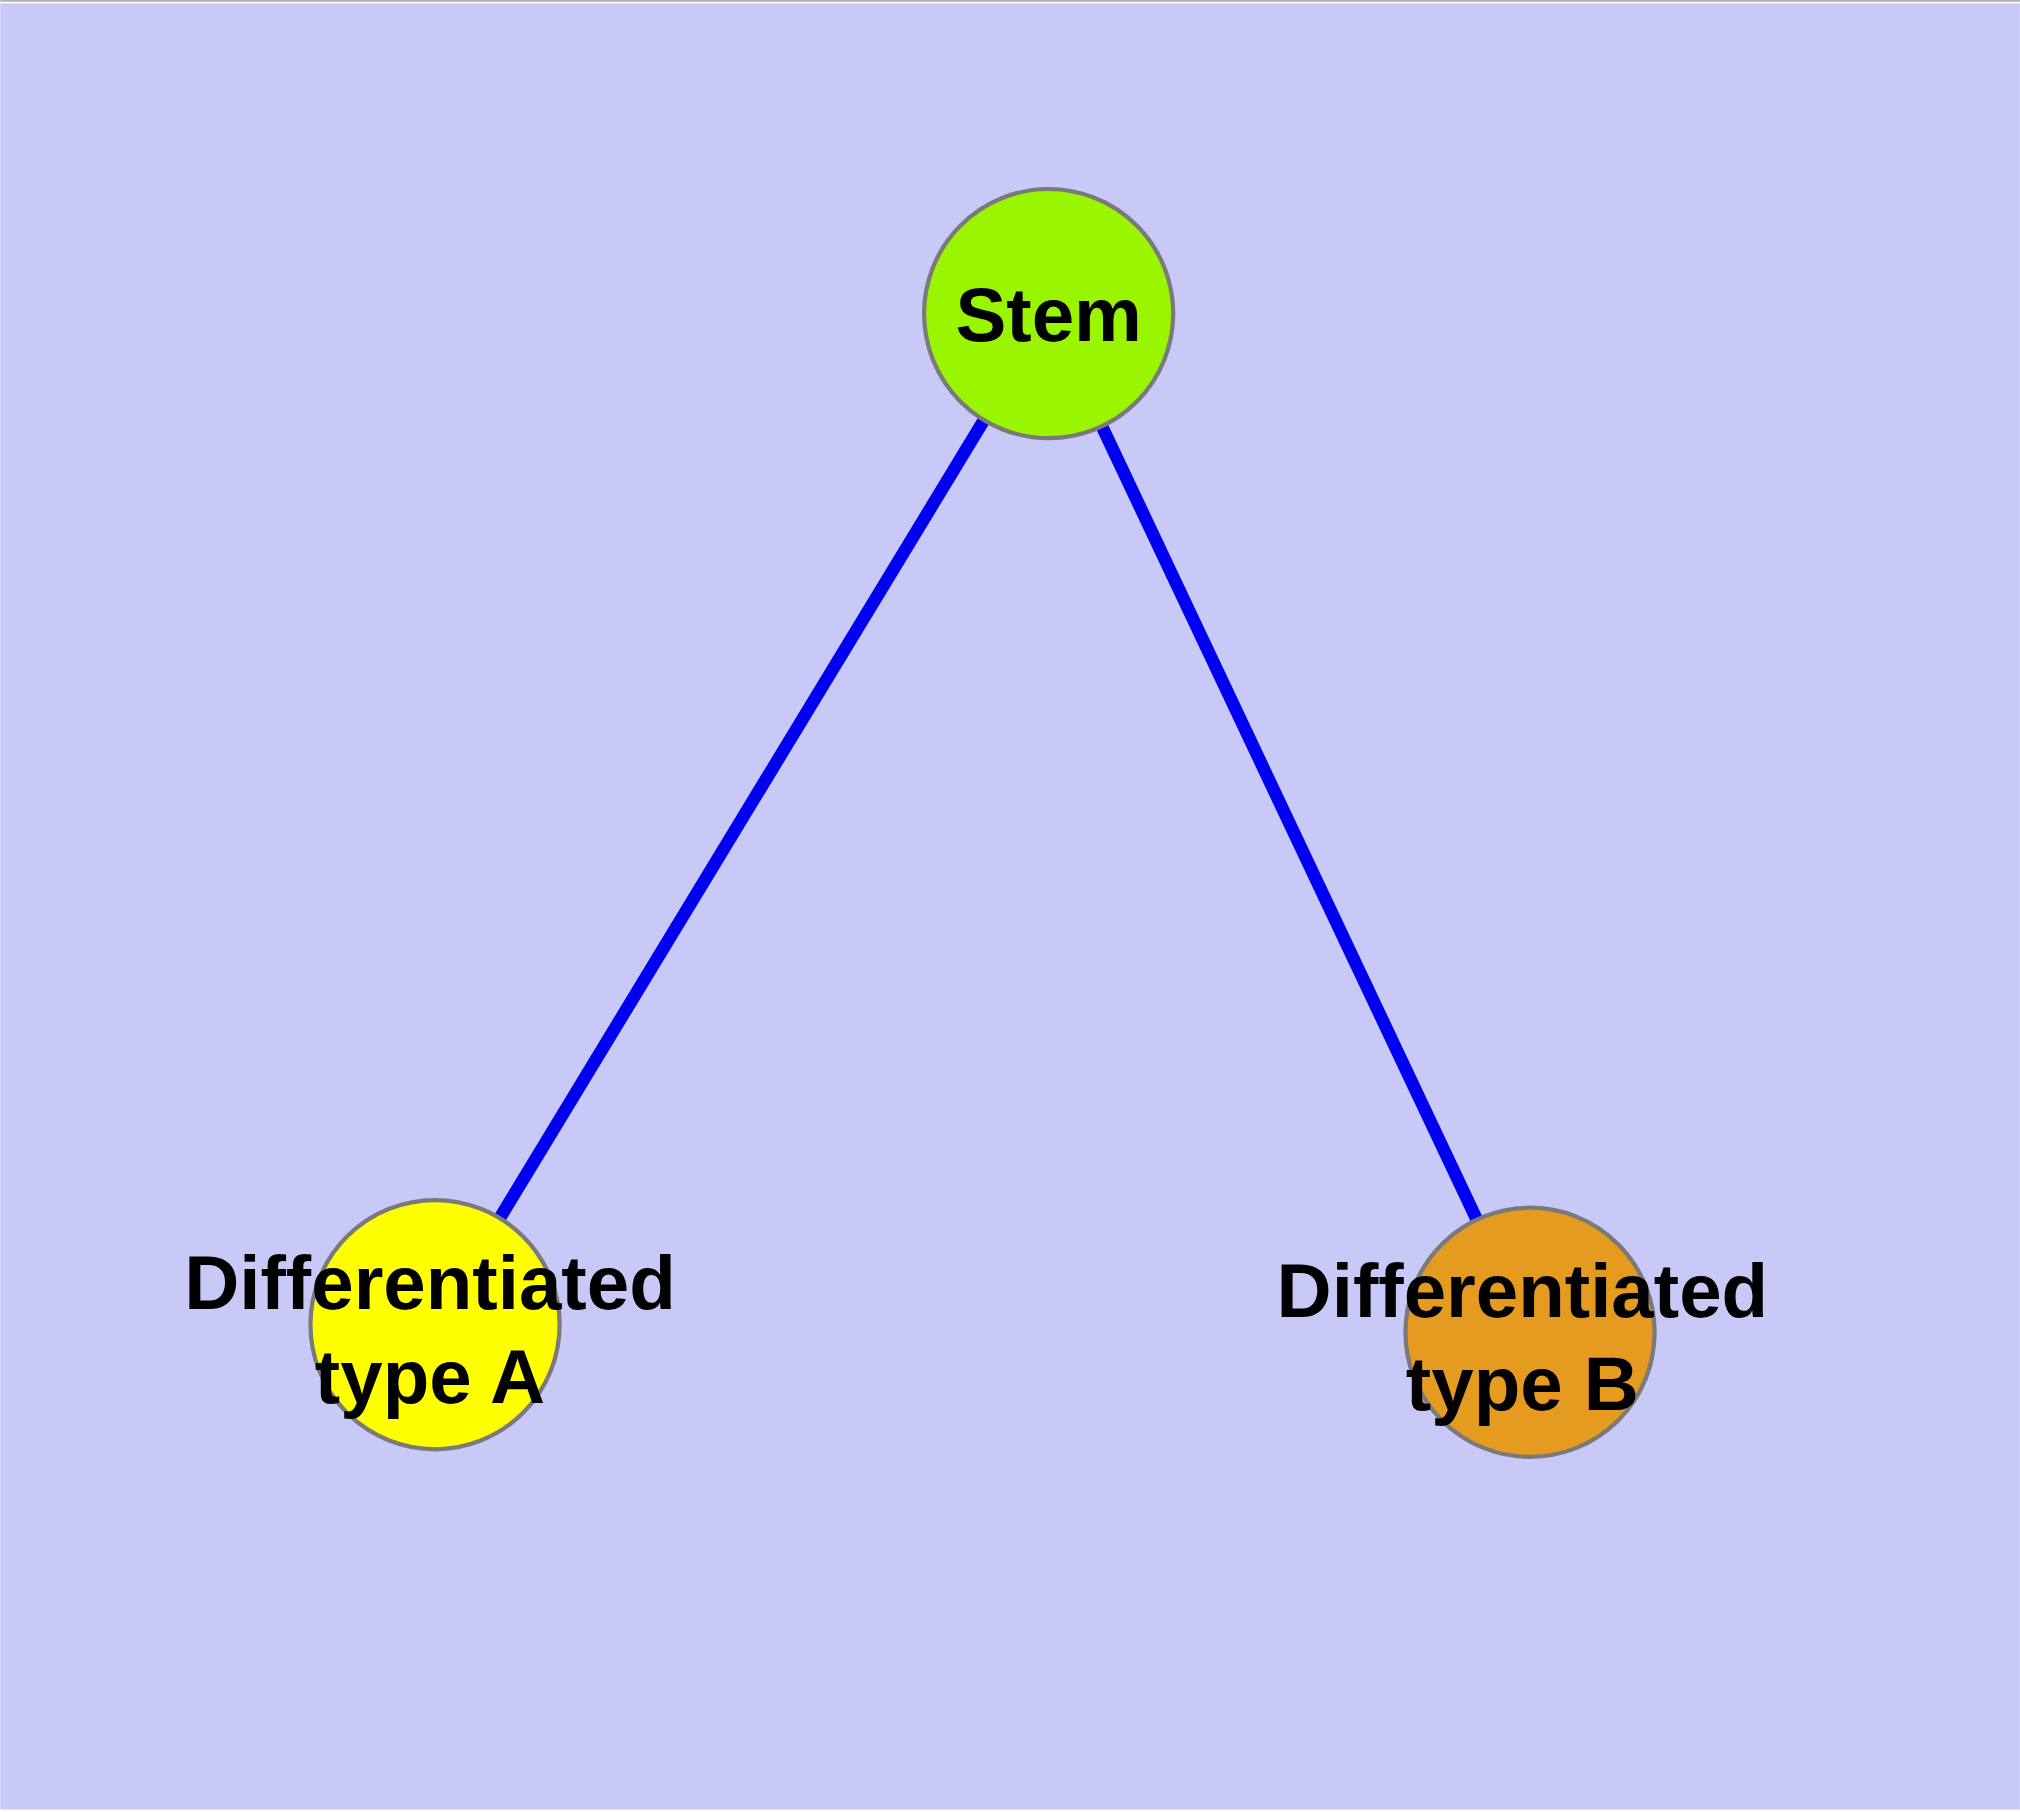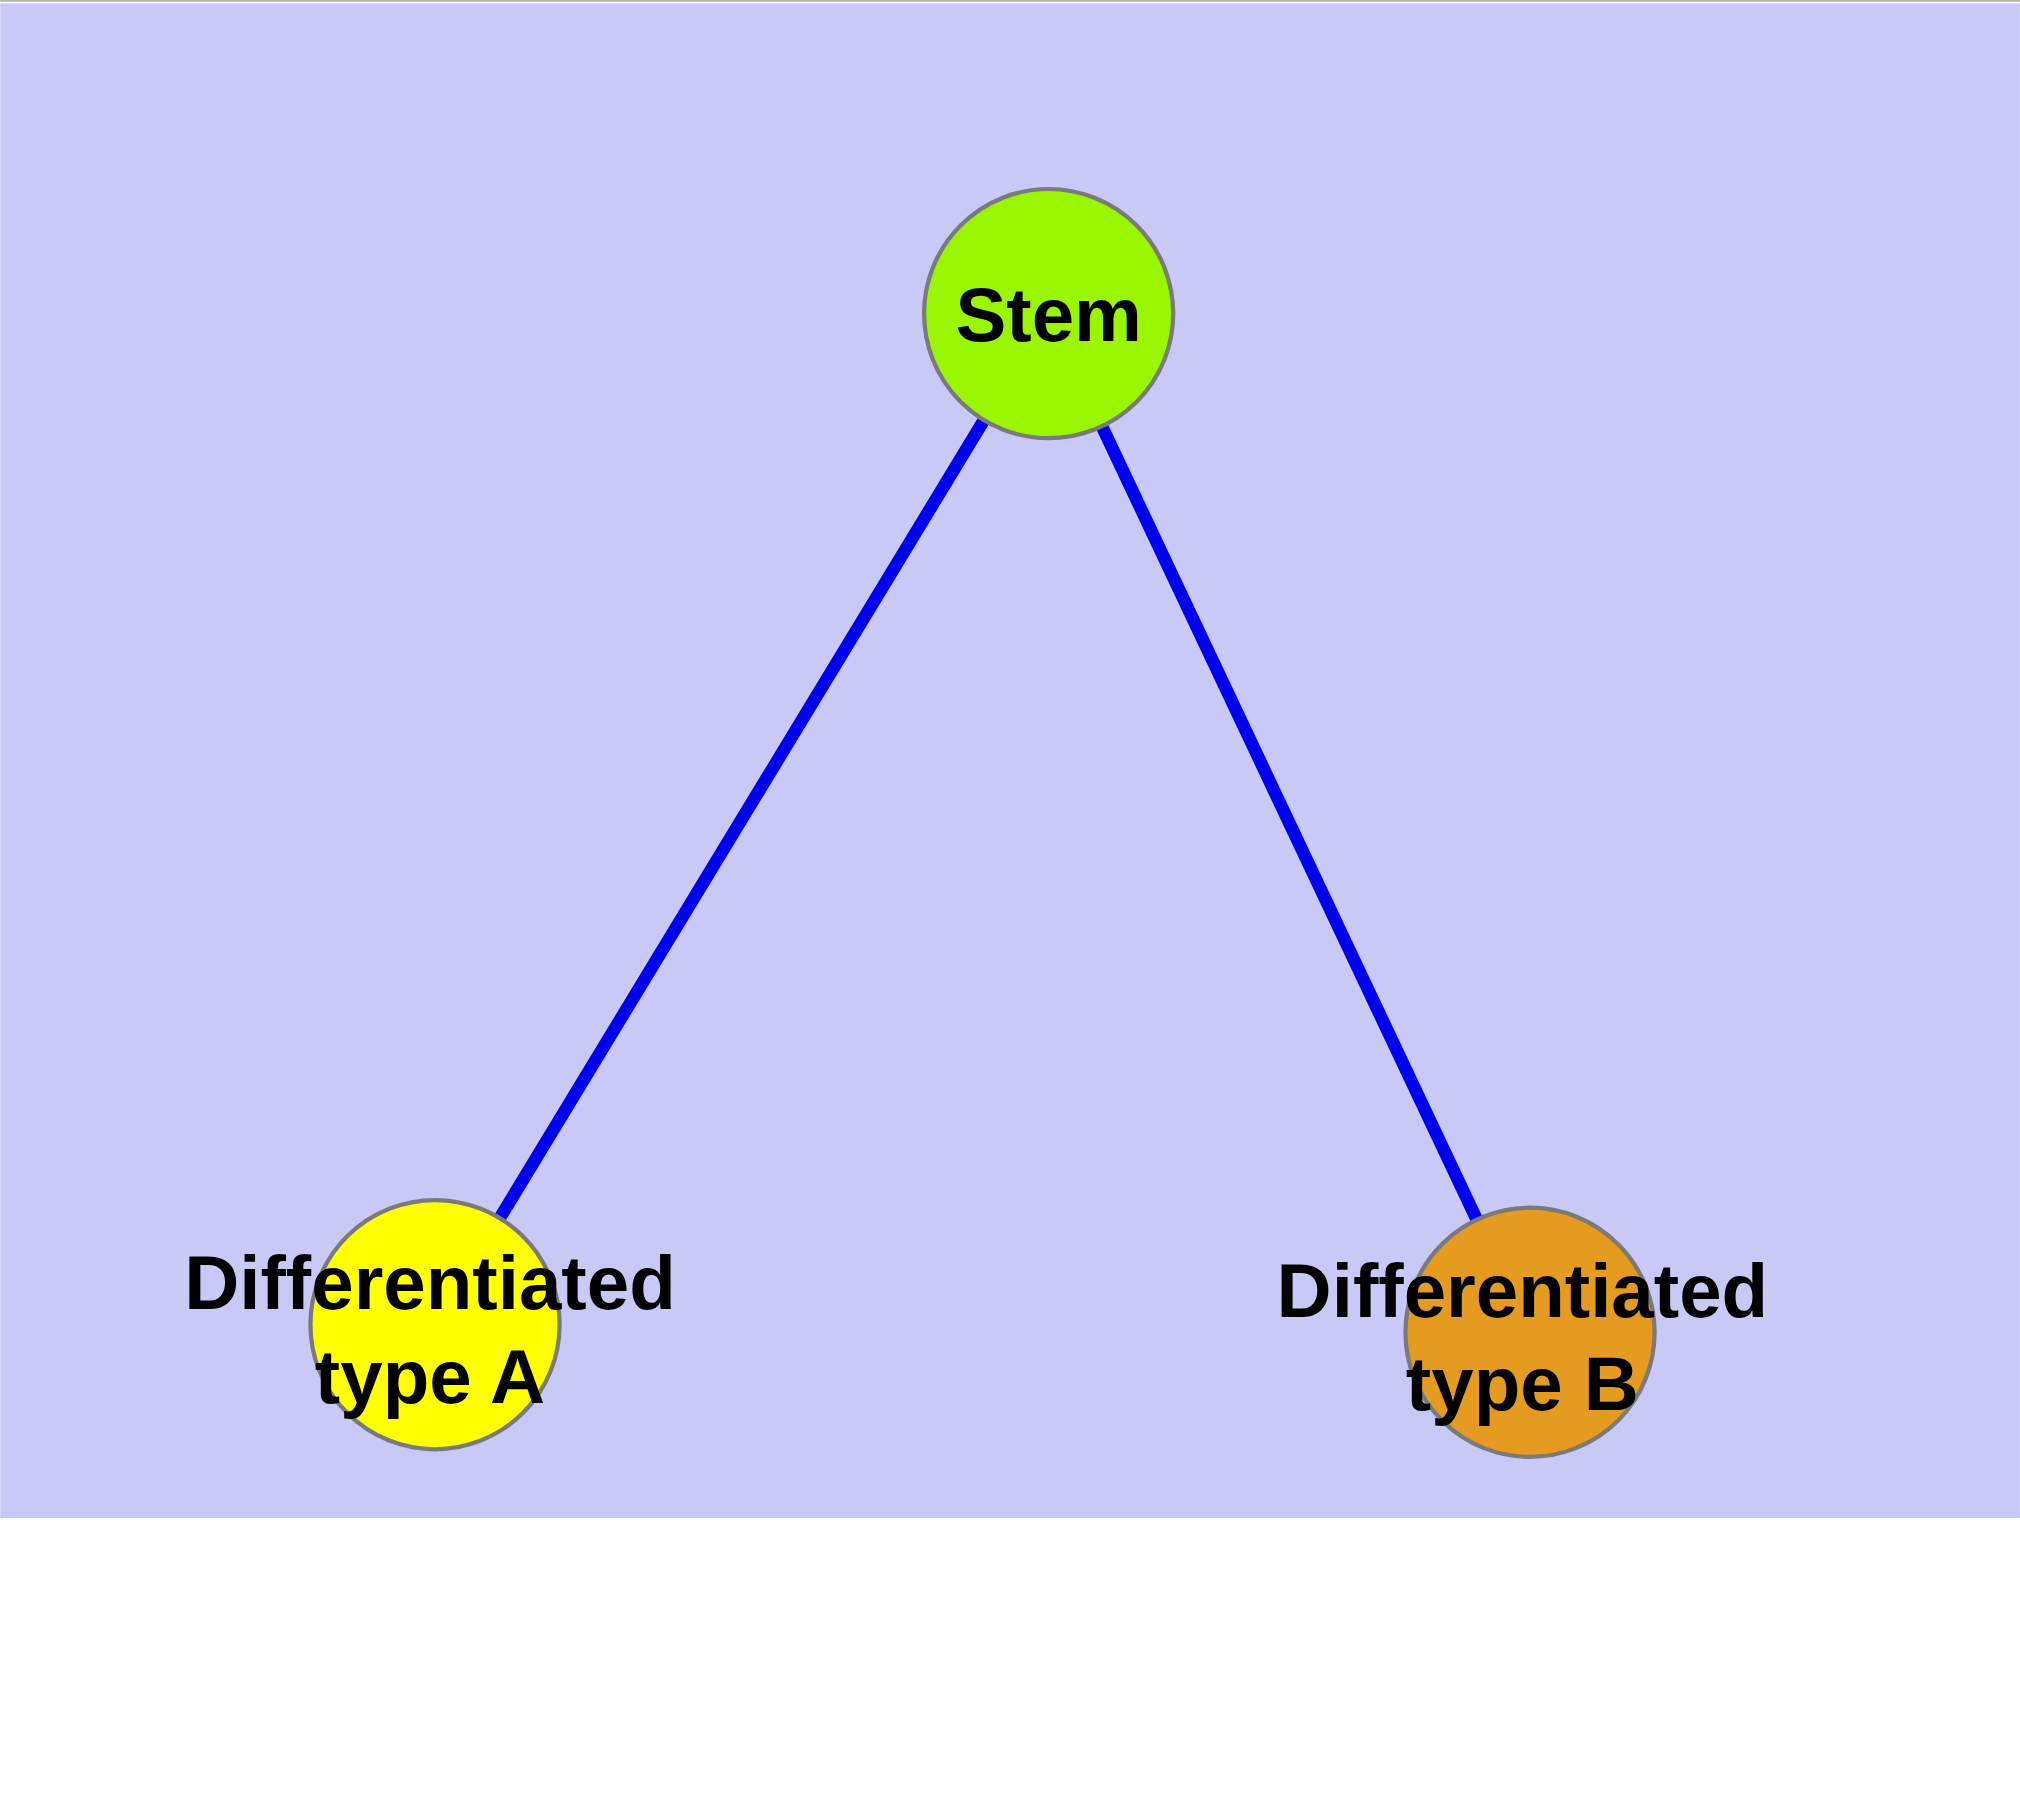--- a/index.html
+++ b/index.html
@@ -6,21 +6,21 @@
     margin: 0;
     padding: 0;
     width: 2021px;
     height: 1812px;
     background: #ffffff;
     font-family: "Liberation Sans", sans-serif;
   }
   .diagram-wrap {
     position: relative;
     width: 2021px;
-    height: 1518px;
+    height: 1812px;
     overflow: hidden;
     text-align: right;
   }
   svg { display: block; }
   .node-circle {
     stroke: #7a7a7a;
     stroke-width: 5;
   }
   .edge-line {
     stroke-width: 15;

